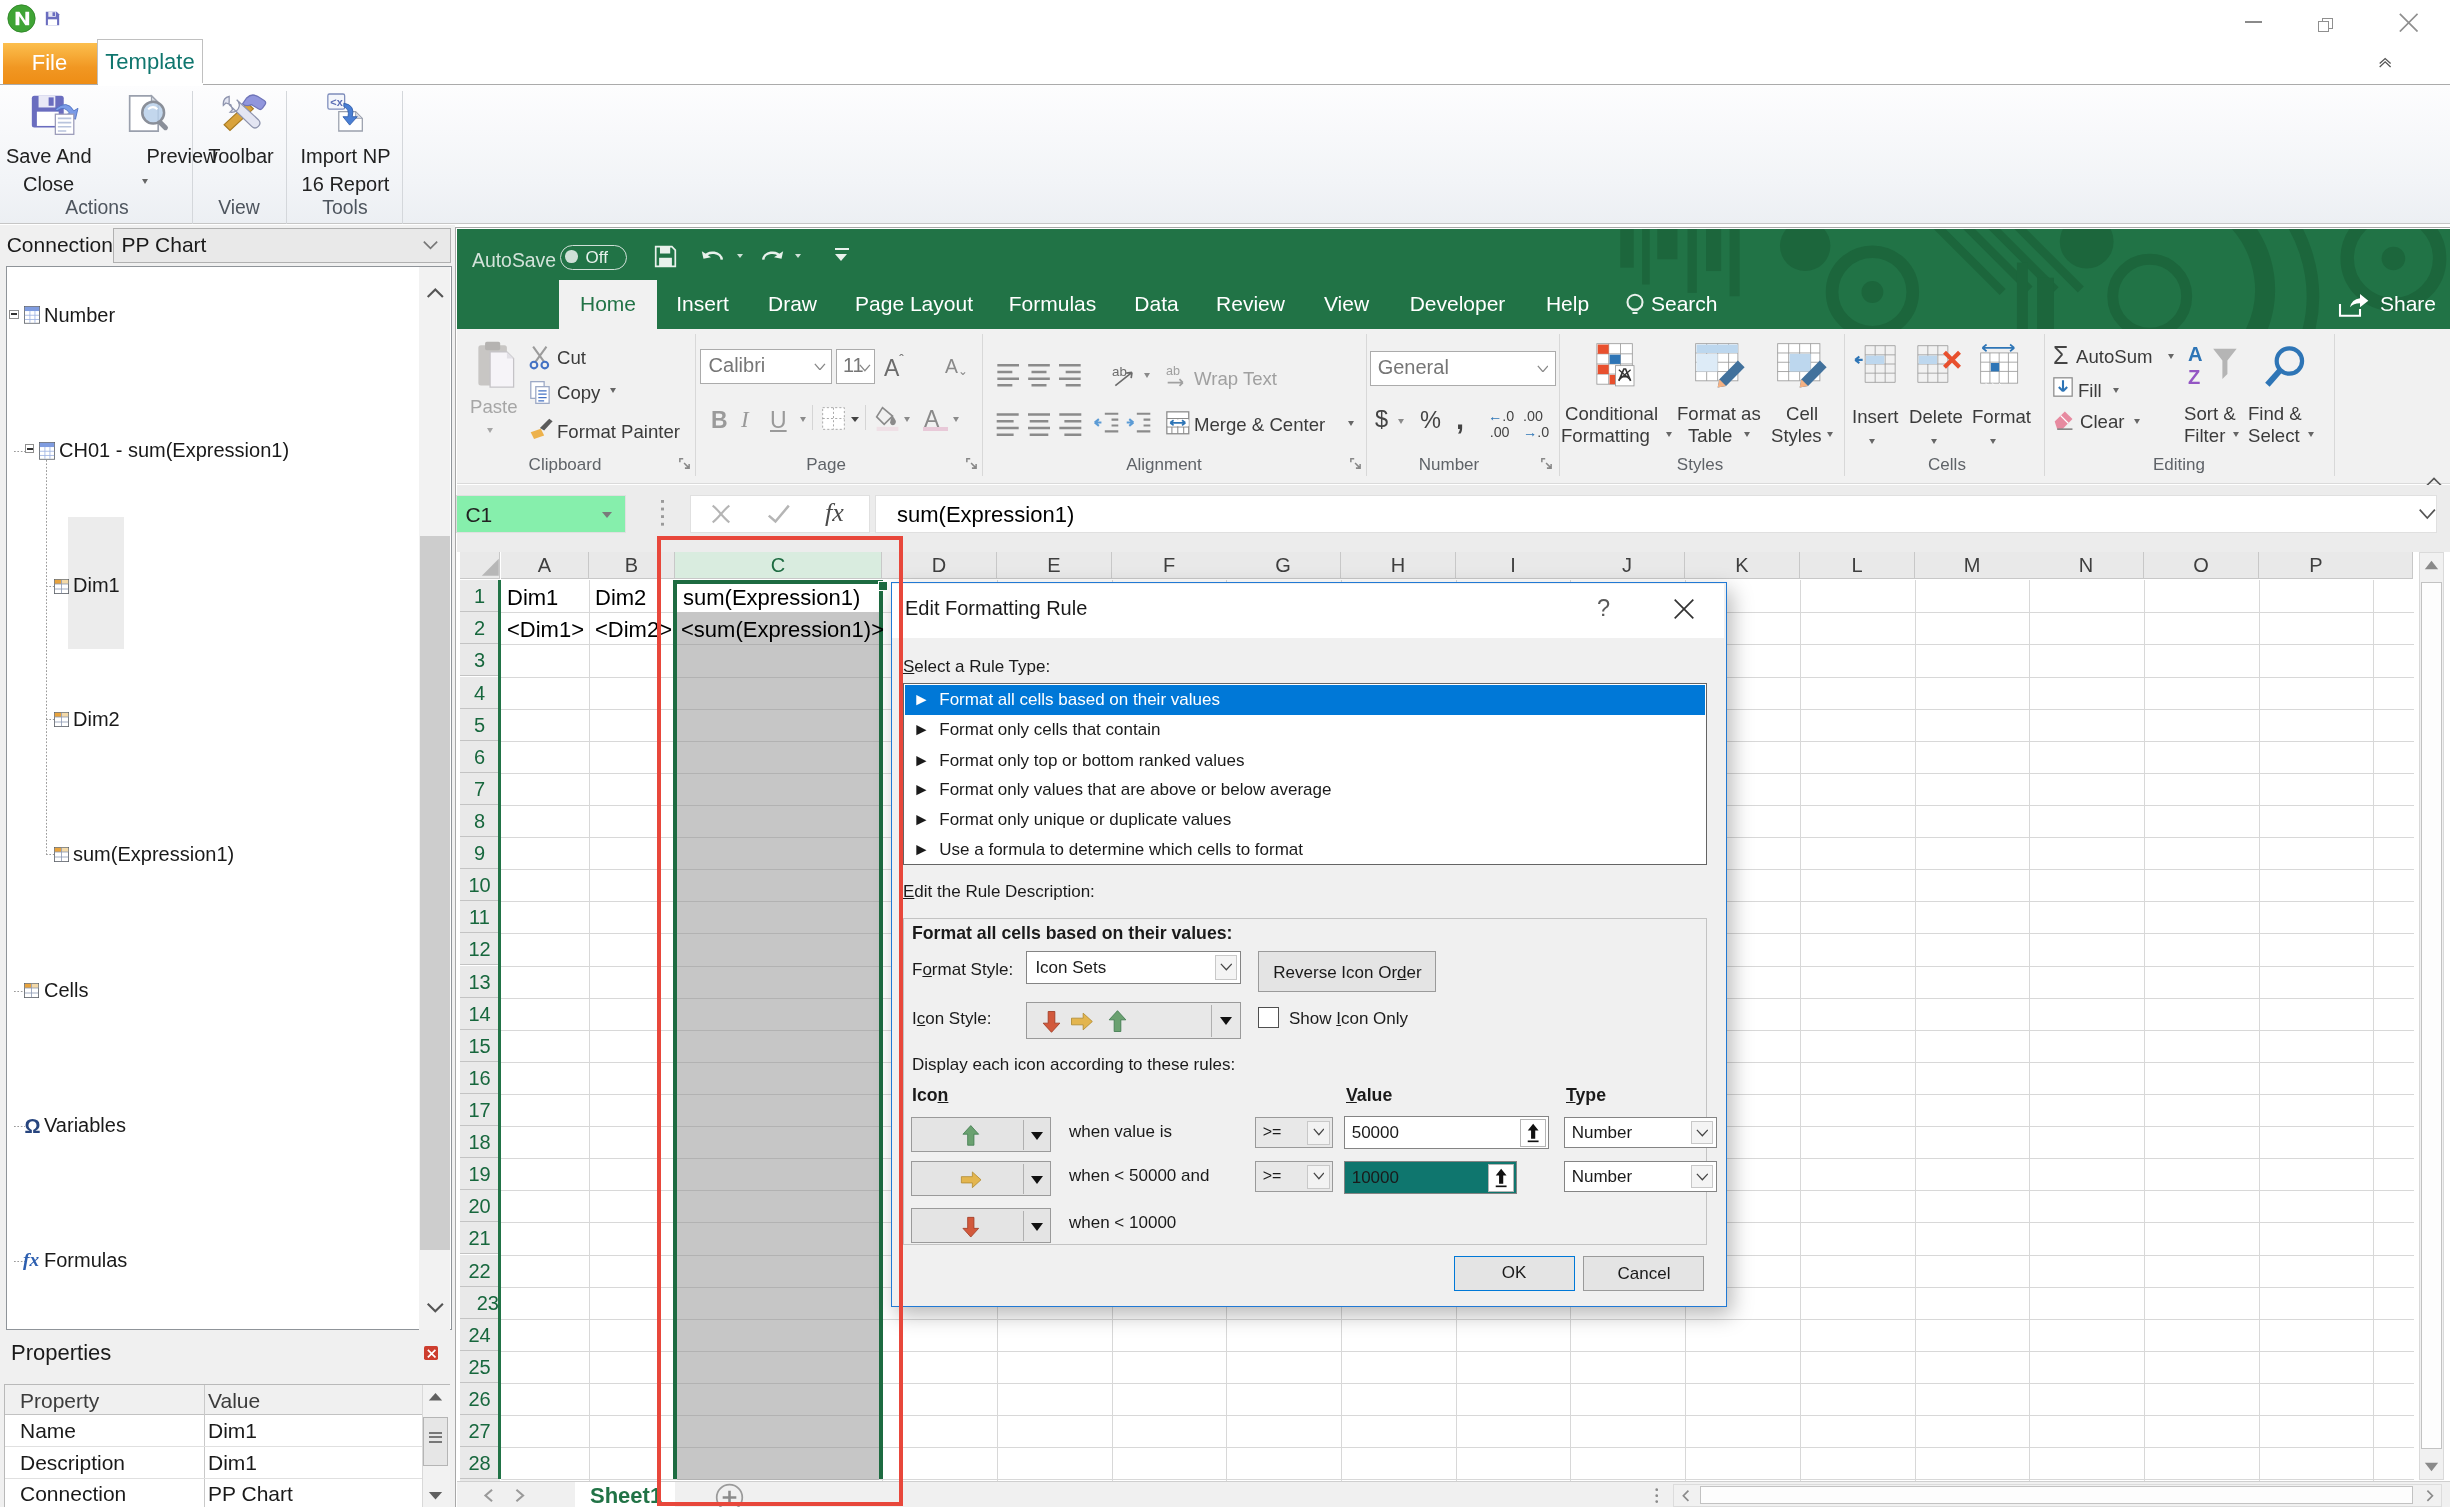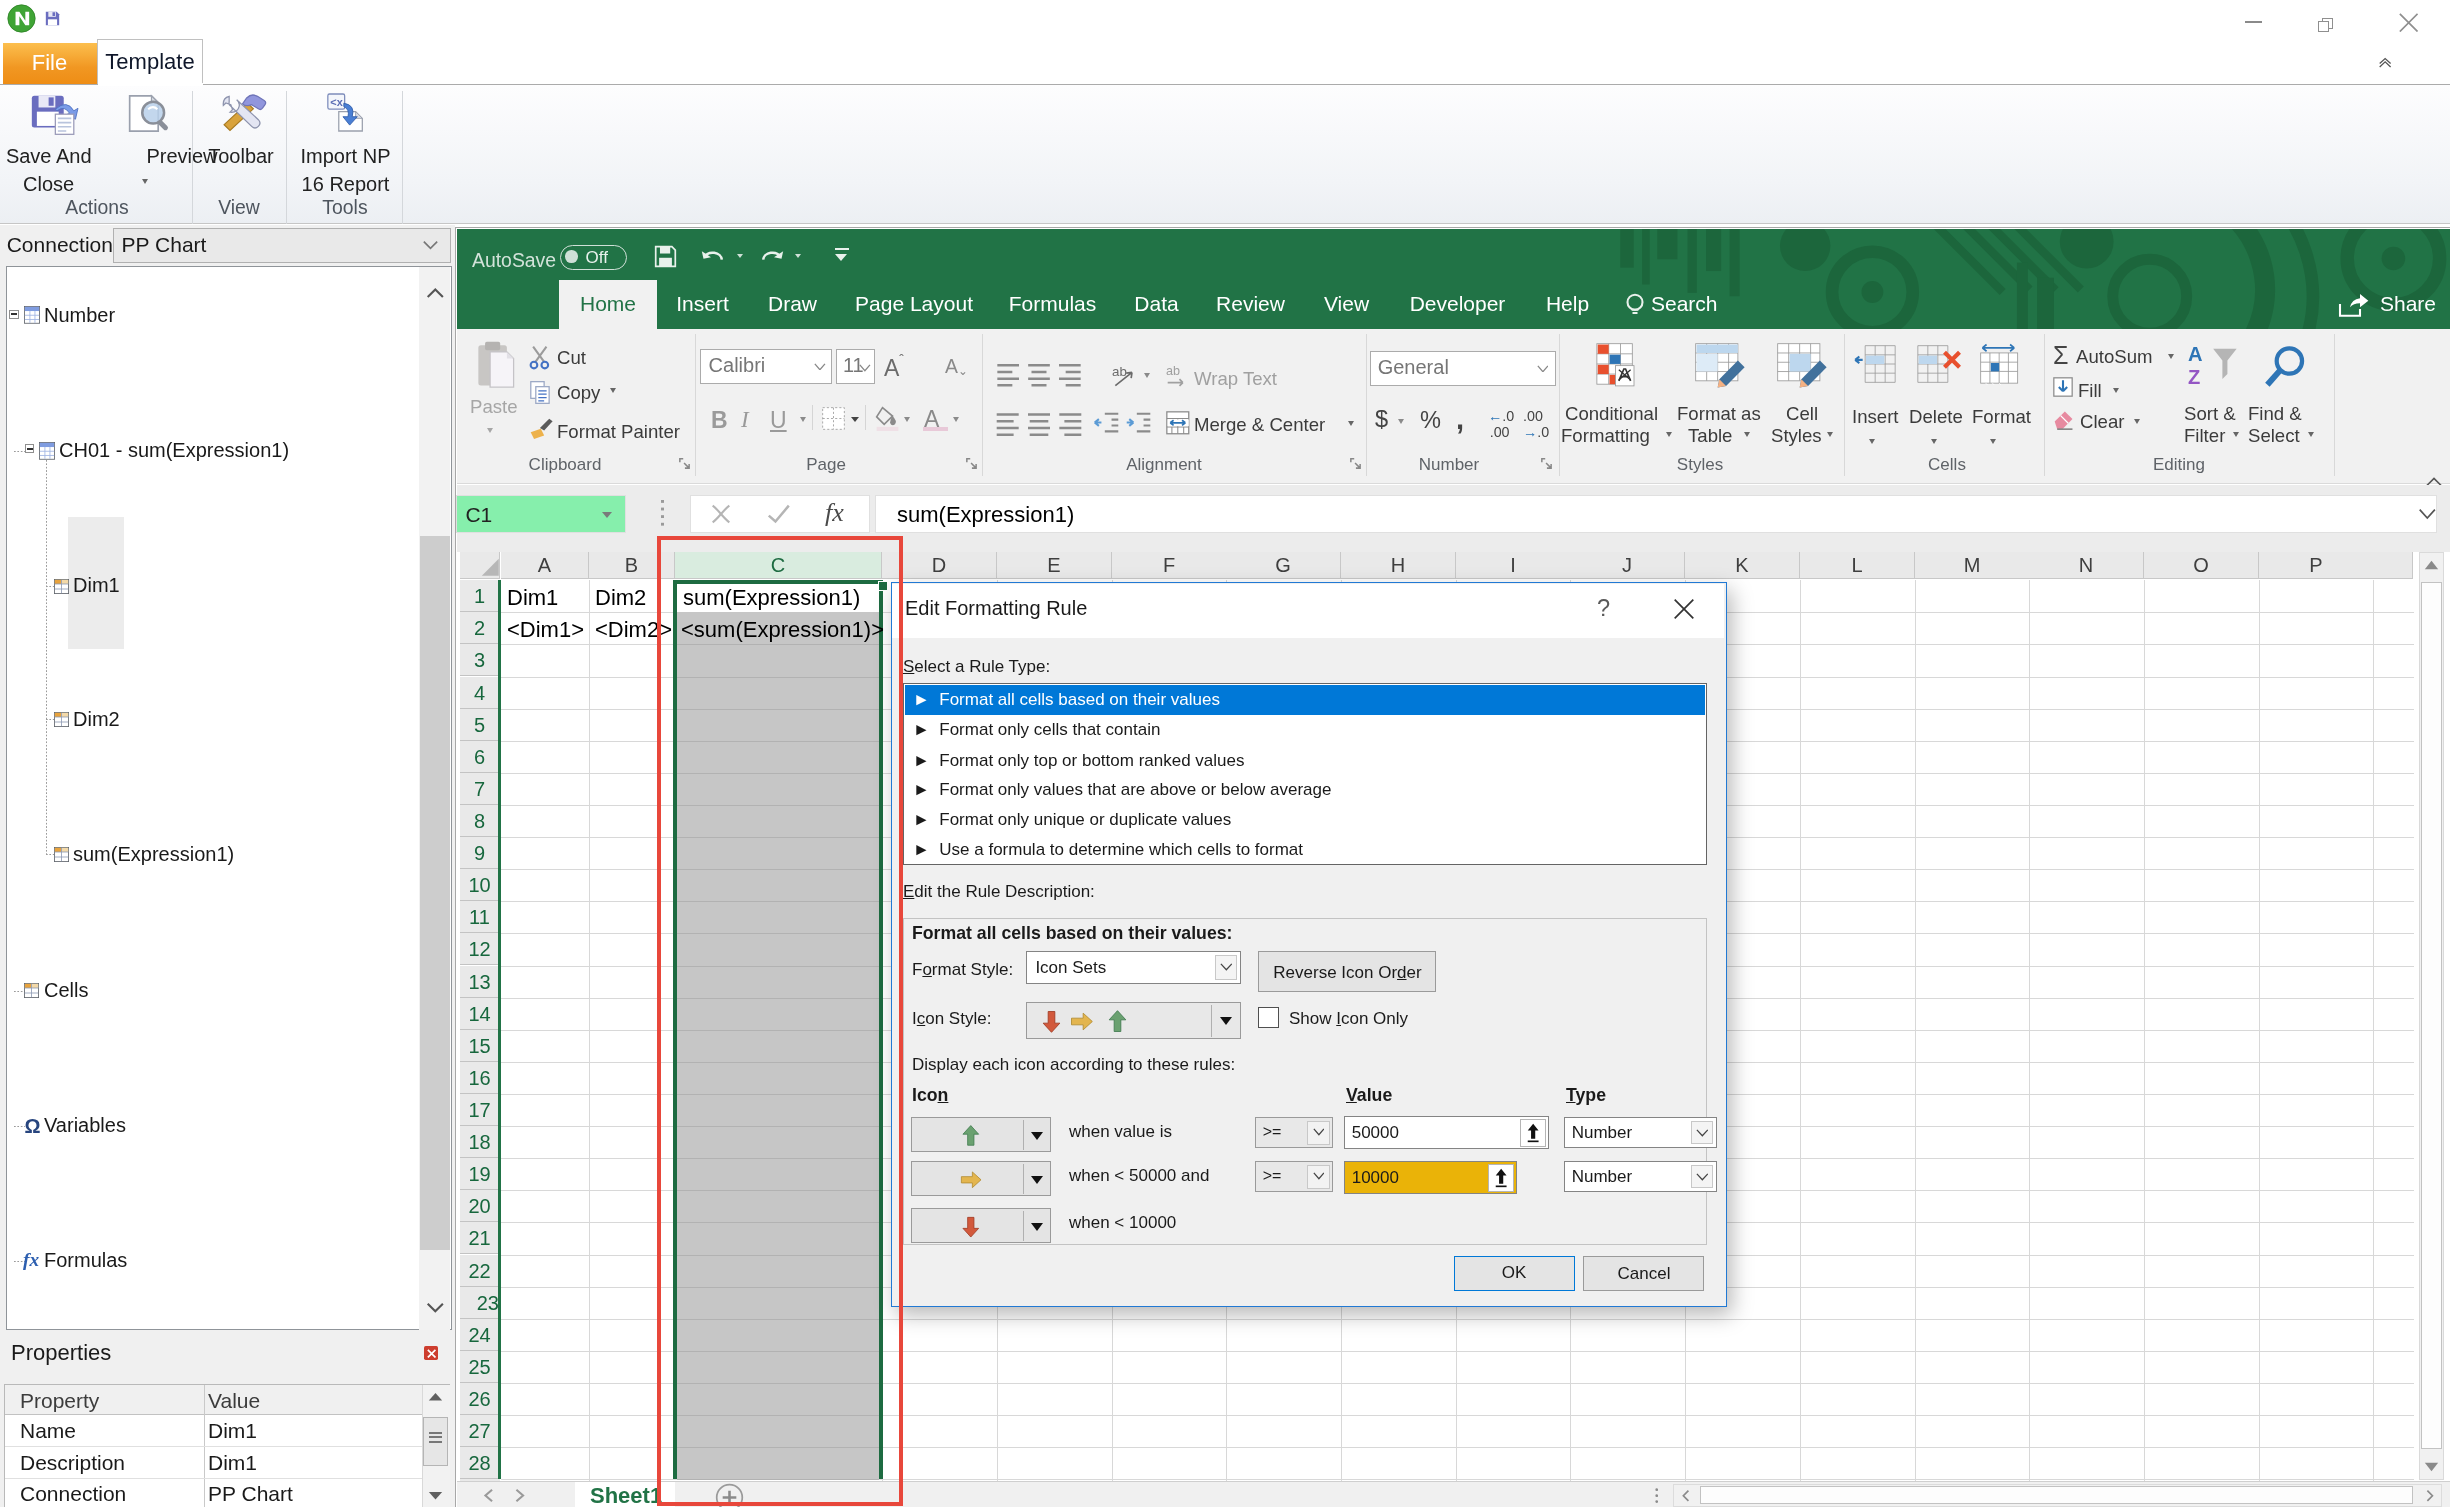--- a/index.html
+++ b/index.html
@@ -47,21 +47,21 @@
 <div class="abs" style="left:2318px;top:21px;width:11px;height:11px;border:1.7px solid #8f8f8f;background:#fff;"></div>
 <svg class="abs" style="left:2399px;top:12.7px;" width="19.4" height="19.4" viewBox="0 0 23 23">
       <path d="M1 1 L22 22 M22 1 L1 22" stroke="#8f8f8f" stroke-width="2"></path>
     </svg>
 <svg class="abs" style="left:2378px;top:56px;" width="14.3" height="11.8" viewBox="0 0 17 14">
       <path d="M2 9 L8.5 3 L15 9" stroke="#555" stroke-width="1.5" fill="none"></path>
       <path d="M2 13 L8.5 7 L15 13" stroke="#555" stroke-width="1.5" fill="none"></path>
     </svg>
 
 <div class="abs" style="left:2.5px;top:43px;width:94px;height:41px;background:linear-gradient(#fcbf4e,#f19722 60%,#ee8d15);color:#fff;font-size:22px;text-align:center;line-height:40px;">File</div>
-<div class="abs" style="left:97px;top:39px;width:106px;height:46px;background:#fff;border:0.8px solid #c0c0c0;border-bottom:none;color:#0f172a;font-size:22px;text-align:center;line-height:44px;">Template</div>
+<div class="abs" style="left:97px;top:39px;width:106px;height:46px;background:#fff;border:0.8px solid #c0c0c0;border-bottom:none;color:#0f766e;font-size:22px;text-align:center;line-height:44px;">Template</div>
 
 <div class="abs" style="left:98px;top:83px;width:105px;height:2.5px;background:#fff;z-index:5;"></div>
 <div class="abs" id="np-ribbon" style="left:0;top:84px;width:2450px;height:140px;background:linear-gradient(#fdfdfe,#f2f4f7 70%,#eceff3);border-top:0.8px solid #ababab;border-bottom:0.8px solid #c6c6c6;"></div>
 
 <svg class="abs" style="left:30px;top:89px;" width="49" height="47" viewBox="0 0 58 56">
   <rect x="2" y="8" width="38" height="38" rx="3" fill="#6a6dbf"></rect>
   <rect x="10" y="8" width="20" height="14" fill="#e9e9f6"></rect>
   <rect x="22" y="10" width="6" height="10" fill="#6a6dbf"></rect>
   <rect x="8" y="27" width="26" height="17" fill="#fff"></rect>
   <path d="M30 24 q14 -12 22 2 l5 -3 -3 13 -12 -5 5 -2 q-6 -10 -15 -3 z" fill="#7b9ce8" stroke="#4b6ec0" stroke-width="1"></path>
@@ -787,21 +787,21 @@
 </div>
 <div class="dtext" style="left:1069px;top:1166px;z-index:42;">when &lt; 50000 and</div>
 <div class="abs" style="left:1255px;top:1161px;width:78px;height:31px;background:#e8e8e8;border:0.8px solid #9a9a9a;z-index:42;">
   <div class="abs" style="left:6.7px;top:5px;font-size:16px;color:#1a1a1a;">&gt;=</div>
   <div class="abs" style="right:2.5px;top:2.5px;bottom:2.5px;width:23px;background:#f2f2f2;border:0.8px solid #c8c8c8;">
         <svg style="position:absolute;left:5px;top:6.7px;" width="11.8" height="8.4" viewBox="0 0 14 10">
           <path d="M1 1 L7 8 L13 1" stroke="#444" stroke-width="1.5" fill="none"></path>
         </svg>
       </div>
 </div>
-<div class="abs" style="left:1344px;top:1161px;width:173px;height:33px;background:#eab308;border:0.8px solid #848484;z-index:42;">
+<div class="abs" style="left:1344px;top:1161px;width:173px;height:33px;background:#0f766e;border:0.8px solid #848484;z-index:42;">
   <div class="abs" style="left:6.7px;top:5.9px;font-size:17px;color:#1a1a1a;">10000</div>
   <div class="abs" style="right:1.7px;top:1.7px;width:26px;height:28px;background:#fff;border:0.8px solid #b5b5b5;">
     <svg style="position:absolute;left:5px;top:3.4px;" width="14.3" height="20" viewBox="0 0 17 24">
           <path d="M8.5 1 L15 9 h-4 v10 h-5 V9 h-4 z" fill="#111"></path>
           <path d="M2 22 h13" stroke="#111" stroke-width="2"></path>
         </svg>
   </div>
 </div>
 <div class="abs combo" style="left:1564px;top:1161px;width:153px;height:31px;z-index:42;">
   <div class="abs" style="left:6.7px;top:5px;font-size:17px;color:#1a1a1a;">Number</div>

